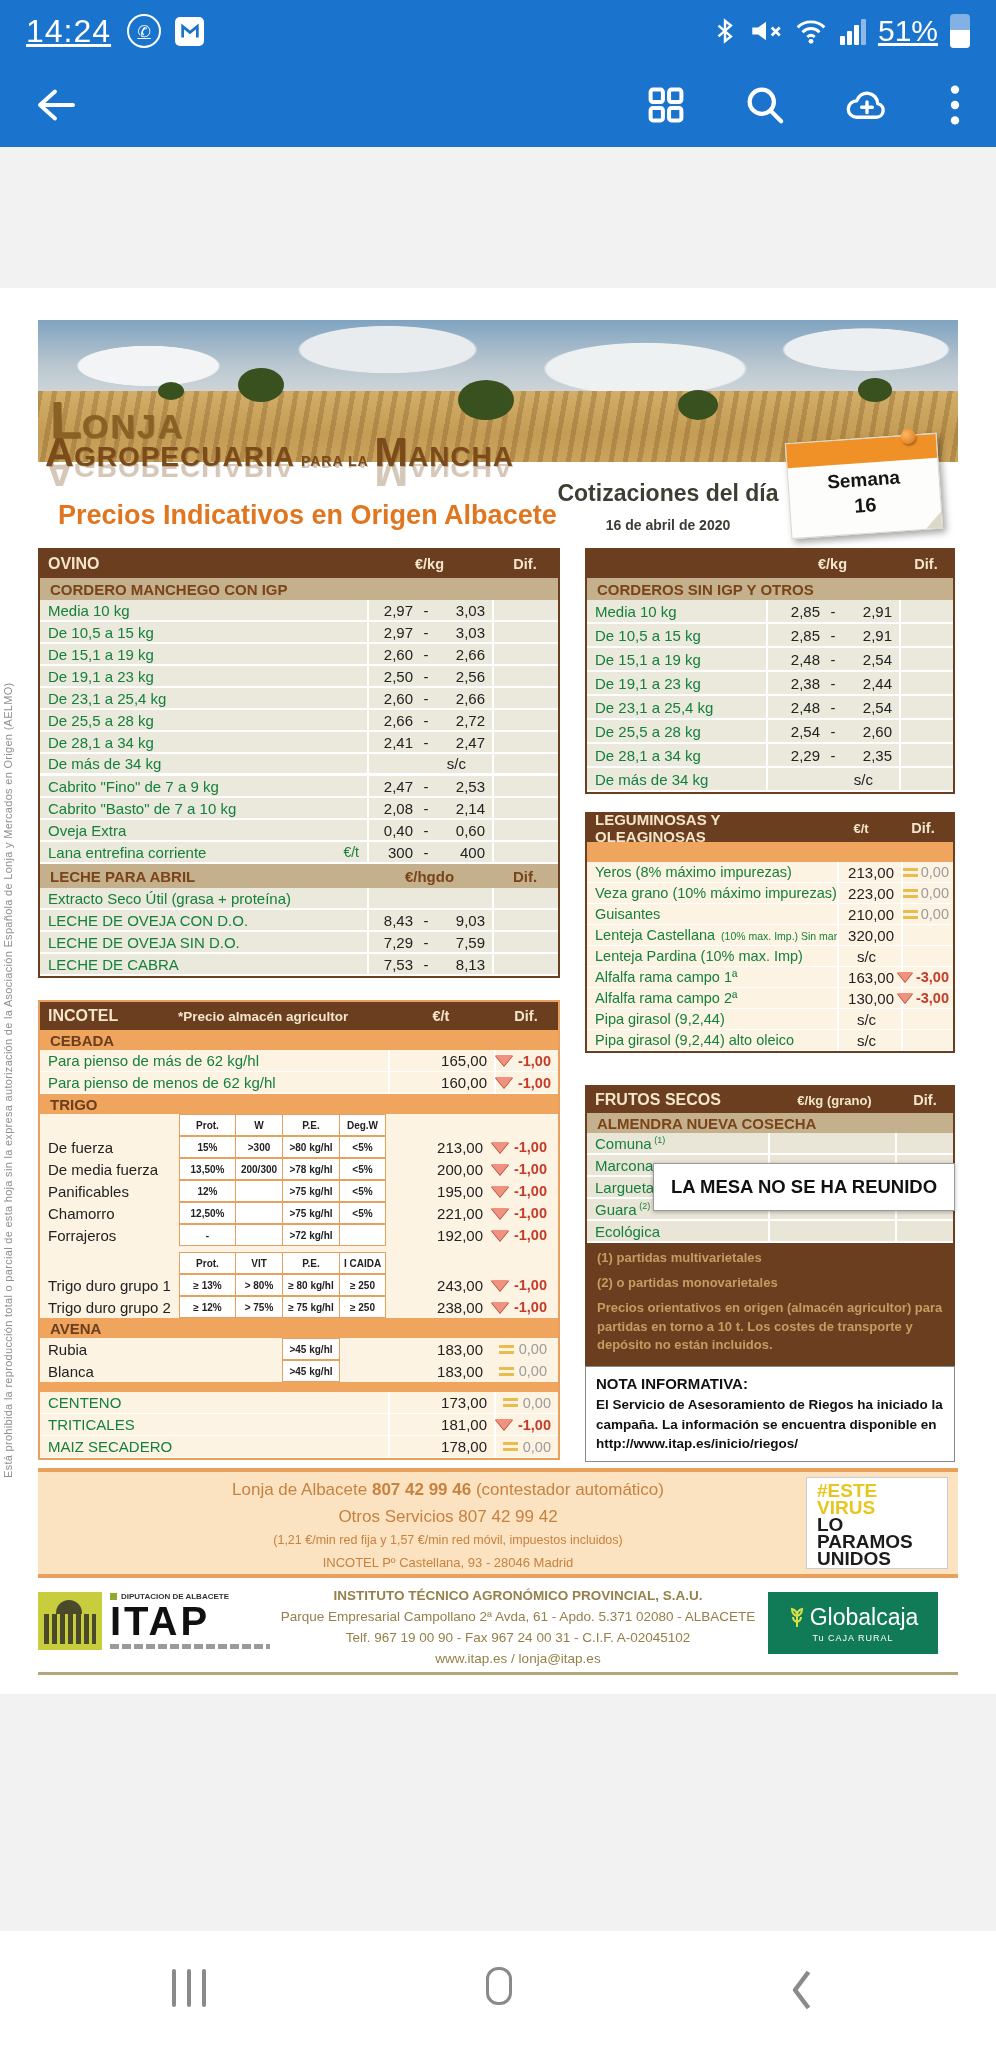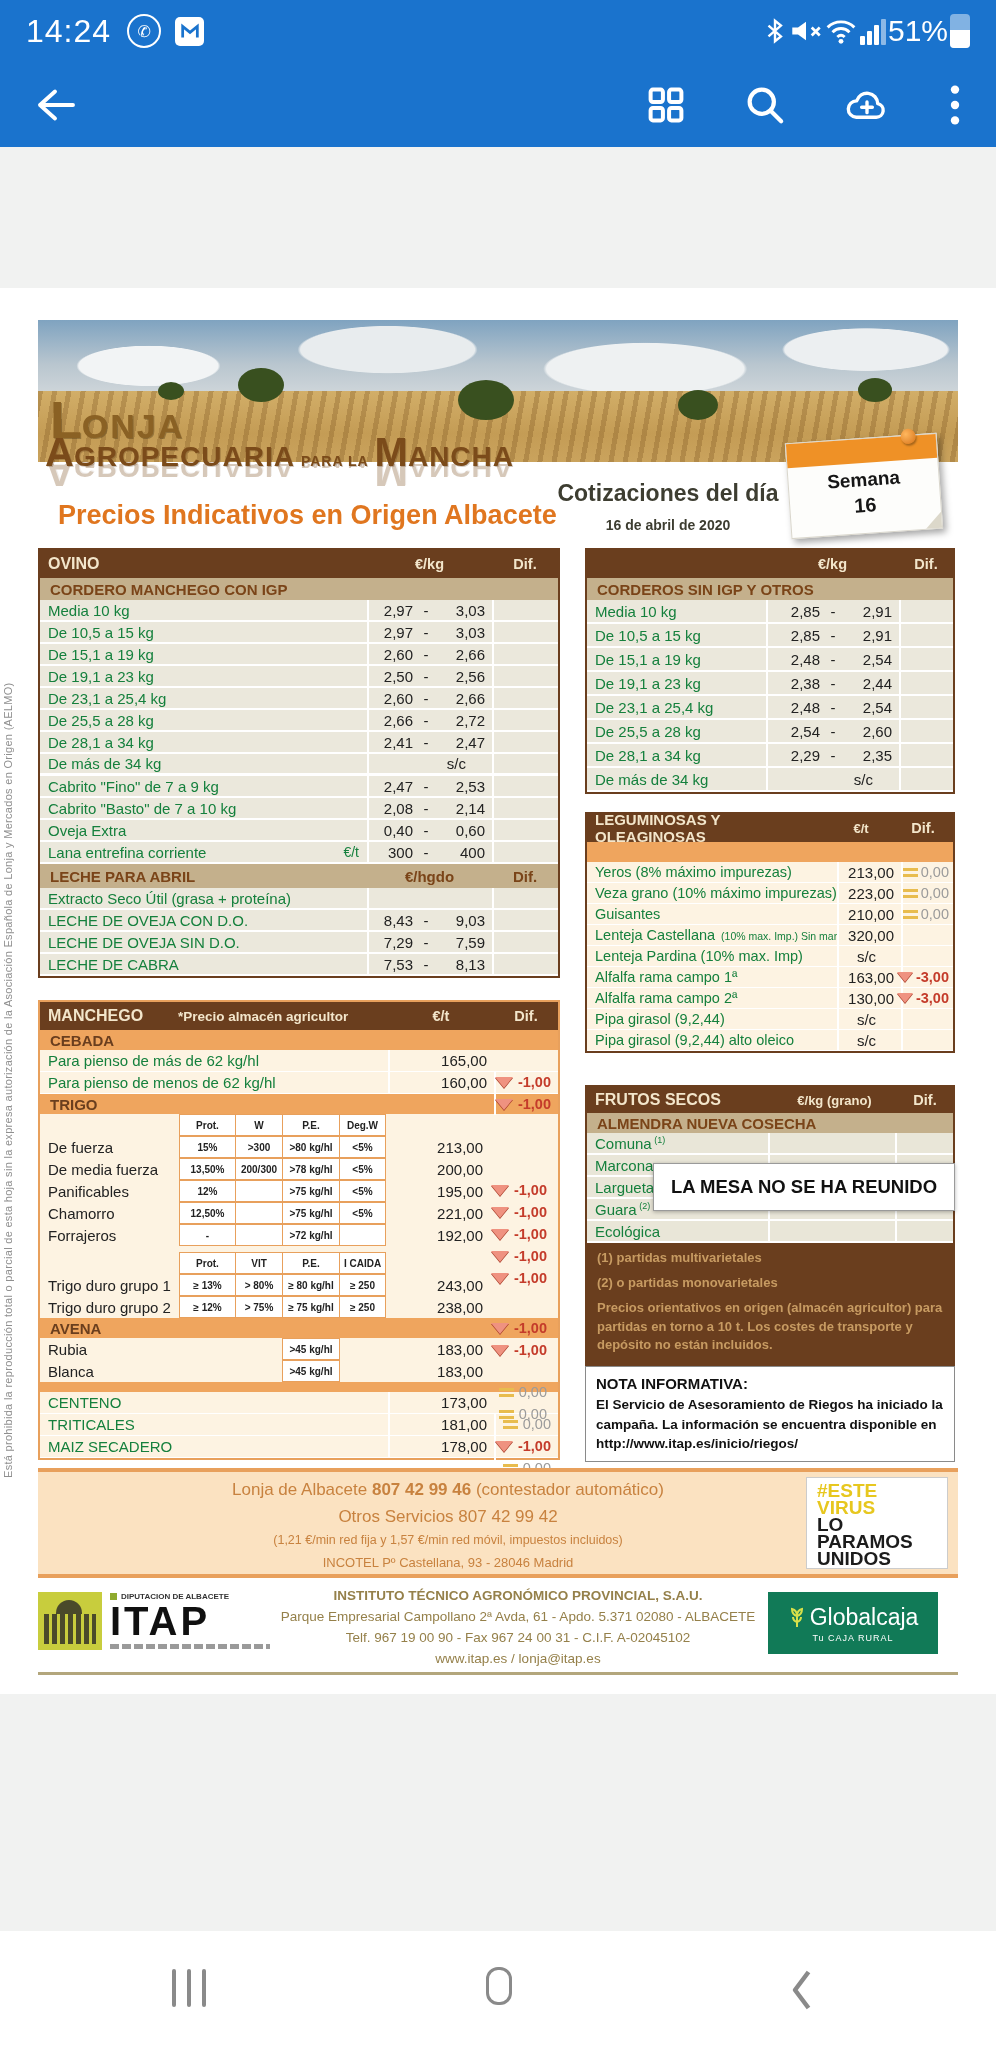--- a/index.html
+++ b/index.html
@@ -1,23 +1,23 @@
 <!DOCTYPE html>
 <html><head>
 <meta charset="utf-8">
 <style>
   html,body{margin:0;padding:0;background:#ddd;}
   #screen{position:relative;width:996px;height:2048px;background:#f1f2f1;overflow:hidden;
           font-family:"Liberation Sans",sans-serif;-webkit-font-smoothing:antialiased;}
   
   .statusbar{position:absolute;top:0;left:0;right:0;height:62px;background:#1a73cd;color:#fff;
-             display:flex;align-items:center;padding:0 26px;box-sizing:border-box;}
+             display:flex;align-items:center;padding:0 26px;box-sizing:border-box;text-decoration:underline;}
   .sb-time{font-size:32px;letter-spacing:1px;}
   .sb-left{display:flex;align-items:center;gap:14px;margin-left:16px;}
-  .sb-right{margin-left:auto;display:flex;align-items:center;gap:2px;}
+  .sb-right{margin-left:auto;display:flex;align-items:center;gap:12px;}
   .wa-circle{width:30px;height:30px;border:2.5px solid #fff;border-radius:50%;display:flex;
              align-items:center;justify-content:center;font-size:16px;color:#fff;}
   .gm-box{width:29px;height:29px;background:#fff;border-radius:5px;display:flex;align-items:center;justify-content:center;}
   .sb-pct{font-size:30px;}
   .batt{position:relative;width:20px;height:34px;background:rgba(255,255,255,.45);border-radius:4px;overflow:hidden;}
   .batt-fill{position:absolute;bottom:0;left:0;right:0;height:52%;background:#fff;}
   .sigbars{display:flex;align-items:flex-end;gap:2.5px;height:28px;}
   .sigbars i{display:block;width:4.5px;background:#fff;border-radius:1px;}
   .sigbars i.dim{background:rgba(255,255,255,.5);}
   
@@ -126,21 +126,21 @@
   .legum .tu{width:64px;font-size:13px;} .legum .td{width:60px;}
   .legum .c-label{font-size:14.5px;}
   .legum .c-val .sc2{flex:1;text-align:center;}
   .legum .tri{border-left-width:8px;border-right-width:8px;border-top-width:10px;}
   
   .cereal{border:2px solid #e8a05c;background:#fdf3e2;}
   .cereal .thead{height:28px;}
   .cereal .tsec{height:20px;}
   .cereal .trow{background:#fdf3e2;height:22px;border-bottom:1px solid #fff;}
   .cereal .c-val{width:106px;}
-  .cereal .c-dif{width:64px;margin-top:43px;}
+  .cereal .c-dif{width:64px;}
   .cereal .tu{width:106px;} .cereal .td{width:64px;}
   .spec-row{display:flex;align-items:stretch;height:22px;background:#fdf3e2;box-sizing:border-box;}
   .sl{width:140px;display:flex;align-items:center;padding-left:8px;font-size:15px;color:#222;box-sizing:border-box;}
   .spec-c{border:1px solid #e8a05c;background:#fff;margin-left:-1px;display:flex;align-items:center;justify-content:center;
           font-size:10px;font-weight:bold;color:#222;box-sizing:border-box;}
   .spec-c.w1{width:57px;} .spec-c.w2{width:48px;} .spec-c.w3{width:58px;} .spec-c.w4{width:47px;}
   .spec-c.nob{border:none;background:transparent;}
   .spec-row .c-val{width:104px;border-left:none;}
   .spec-row .c-dif{width:64px;border-left:none;}
   .divider-or{height:10px;background:#efa55e;}
@@ -511,21 +511,21 @@
               <span class="dash">-</span>
               <span class="hi">8,13</span>
             </div>
             <div class="c-dif"></div>
           </div>
         </div>
     </div>
 
     <div class="tbl cereal" style="left:38px;top:712px;width:522px;">
       <div class="thead">
-        <span class="tt" style="flex:0 0 130px;">MANCHEGO</span>
+        <span class="tt" style="flex:0 0 130px;">INCOTEL</span>
         <span class="tnote">*Precio almacén agricultor</span>
         <span class="tu">€/t</span>
         <span class="td">Dif.</span>
       </div>
       <div class="tsec or">CEBADA</div>
       <div id="cebada-rows">
           <div class="trow">
             <div class="c-label">
               <span>Para pienso de más de 62 kg/hl</span>
             </div>

